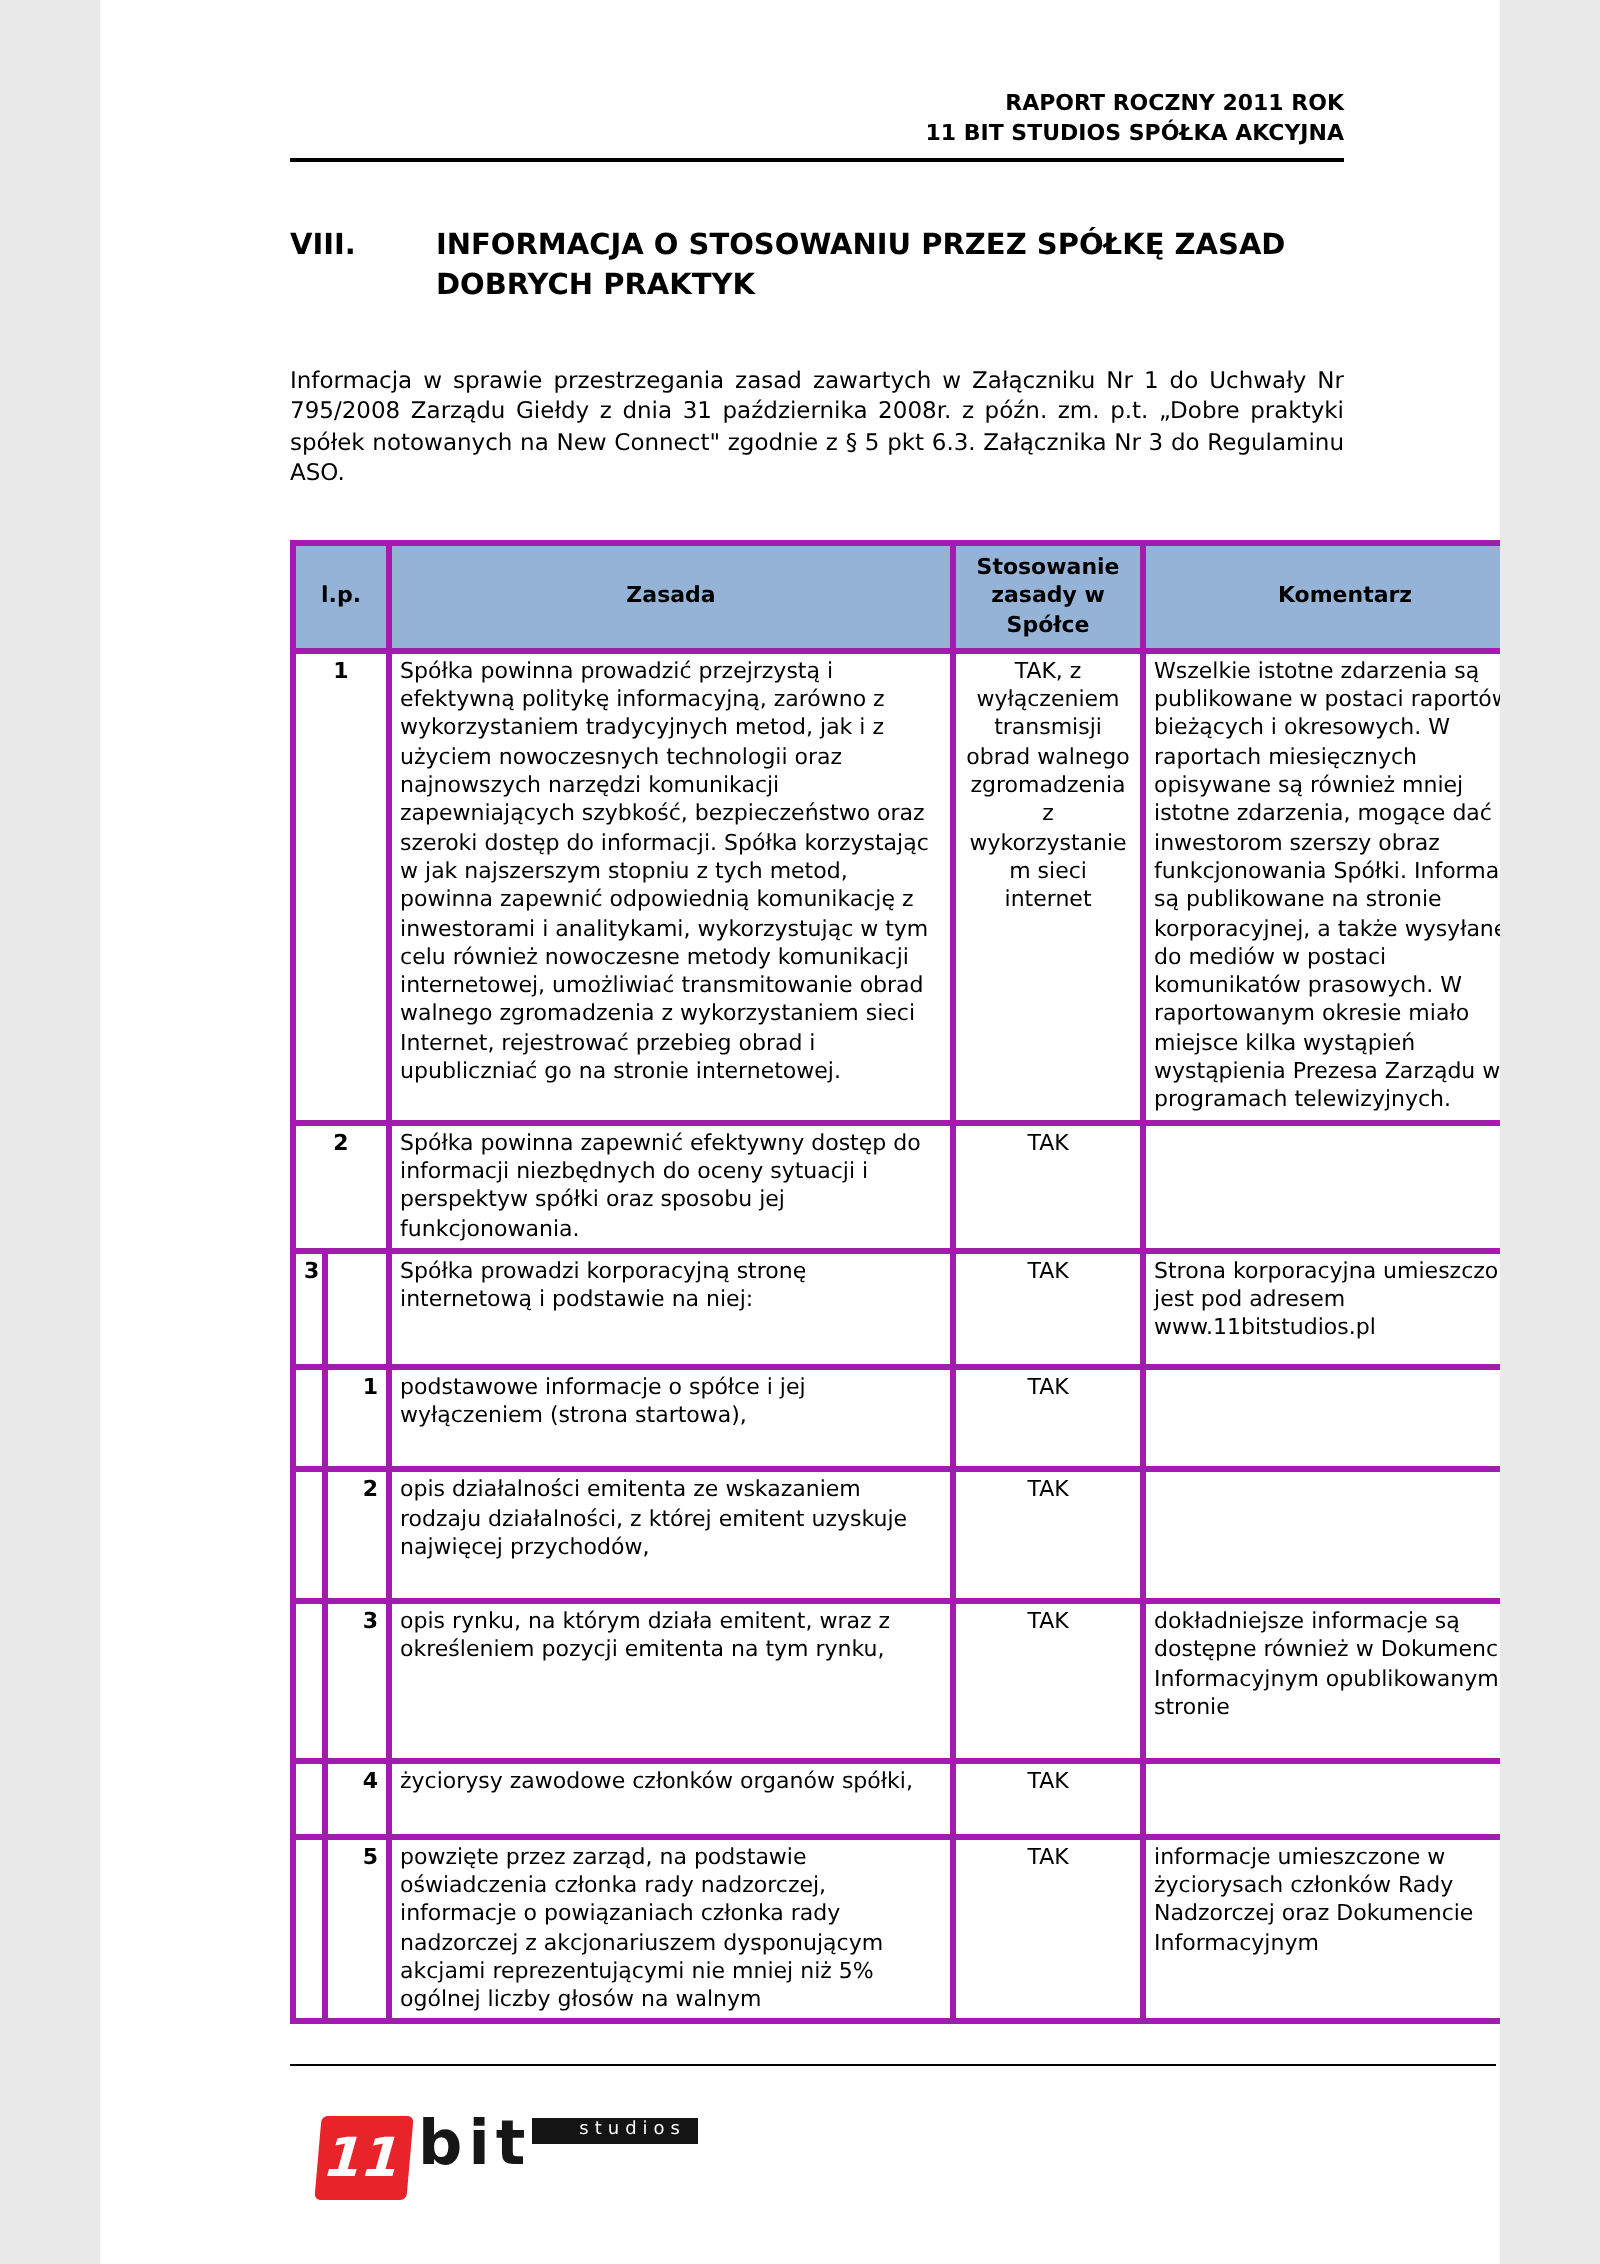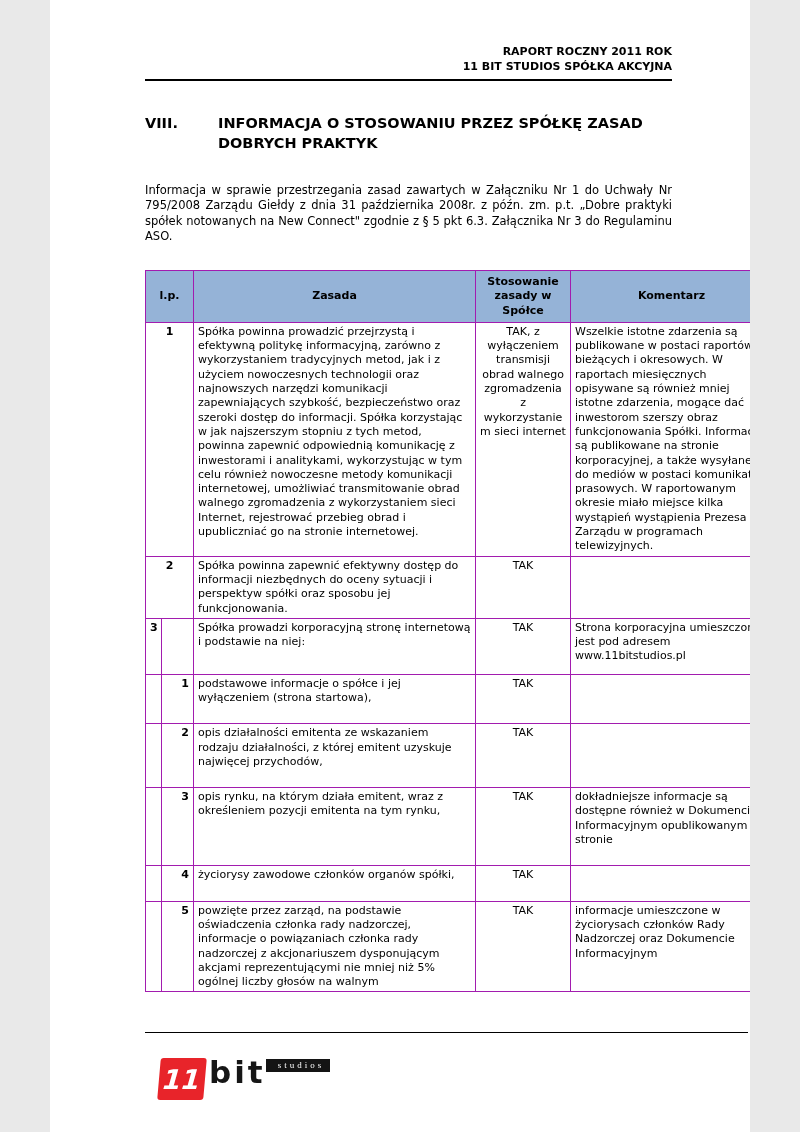--- a/index.html
+++ b/index.html
@@ -47,21 +47,21 @@
 
   
   table.rules {
     border-collapse: collapse;
     width: 627px;
     margin-top: 26px;
     font-size: 11px;
     table-layout: fixed;
   }
   table.rules th, table.rules td {
-    border: 1px solid #a21caf;
+    border: 3px solid #a21caf;
     vertical-align: top;
     padding: 2px 4px;
     line-height: 1.3;
     overflow-wrap: break-word;
     margin-top: 48px;
   }
   table.rules th {
     background: #95b3d7;
     text-align: center;
     vertical-align: middle;
@@ -111,24 +111,23 @@
     line-height: 0.95;
     letter-spacing: 3px;
     color: #161616;
   }
   .logo-studios {
     background: #141414;
     color: #fff;
     font-size: 9px;
     letter-spacing: 3px;
     text-align: center;
-    padding: 1px 6px 2px 12px;
+    padding: 1px 6px 2px 24px;
     margin-top: 1px;
     align-self: flex-start;
-    font-family: Liberation Serif, serif;
   }
 </style>
 </head>
 <body>
 
 <div class="page">
   <div class="content">
 
     <div class="doc-header">
       <div class="doc-header-text">

